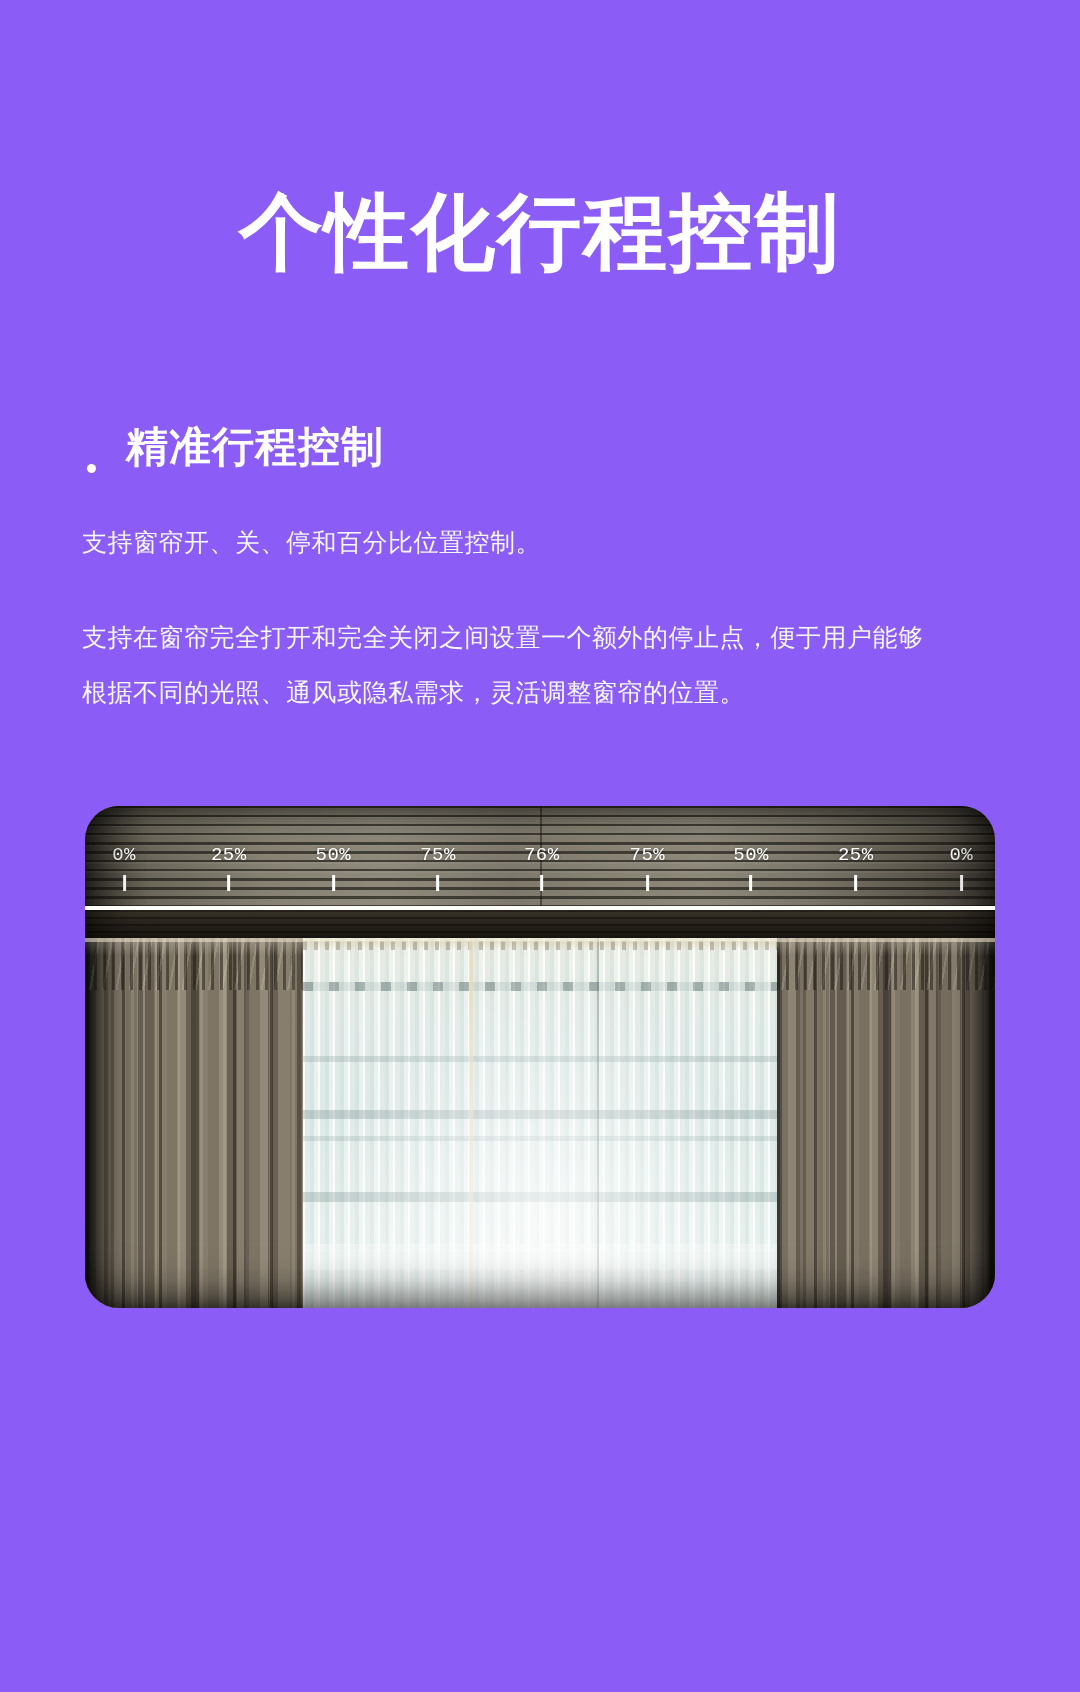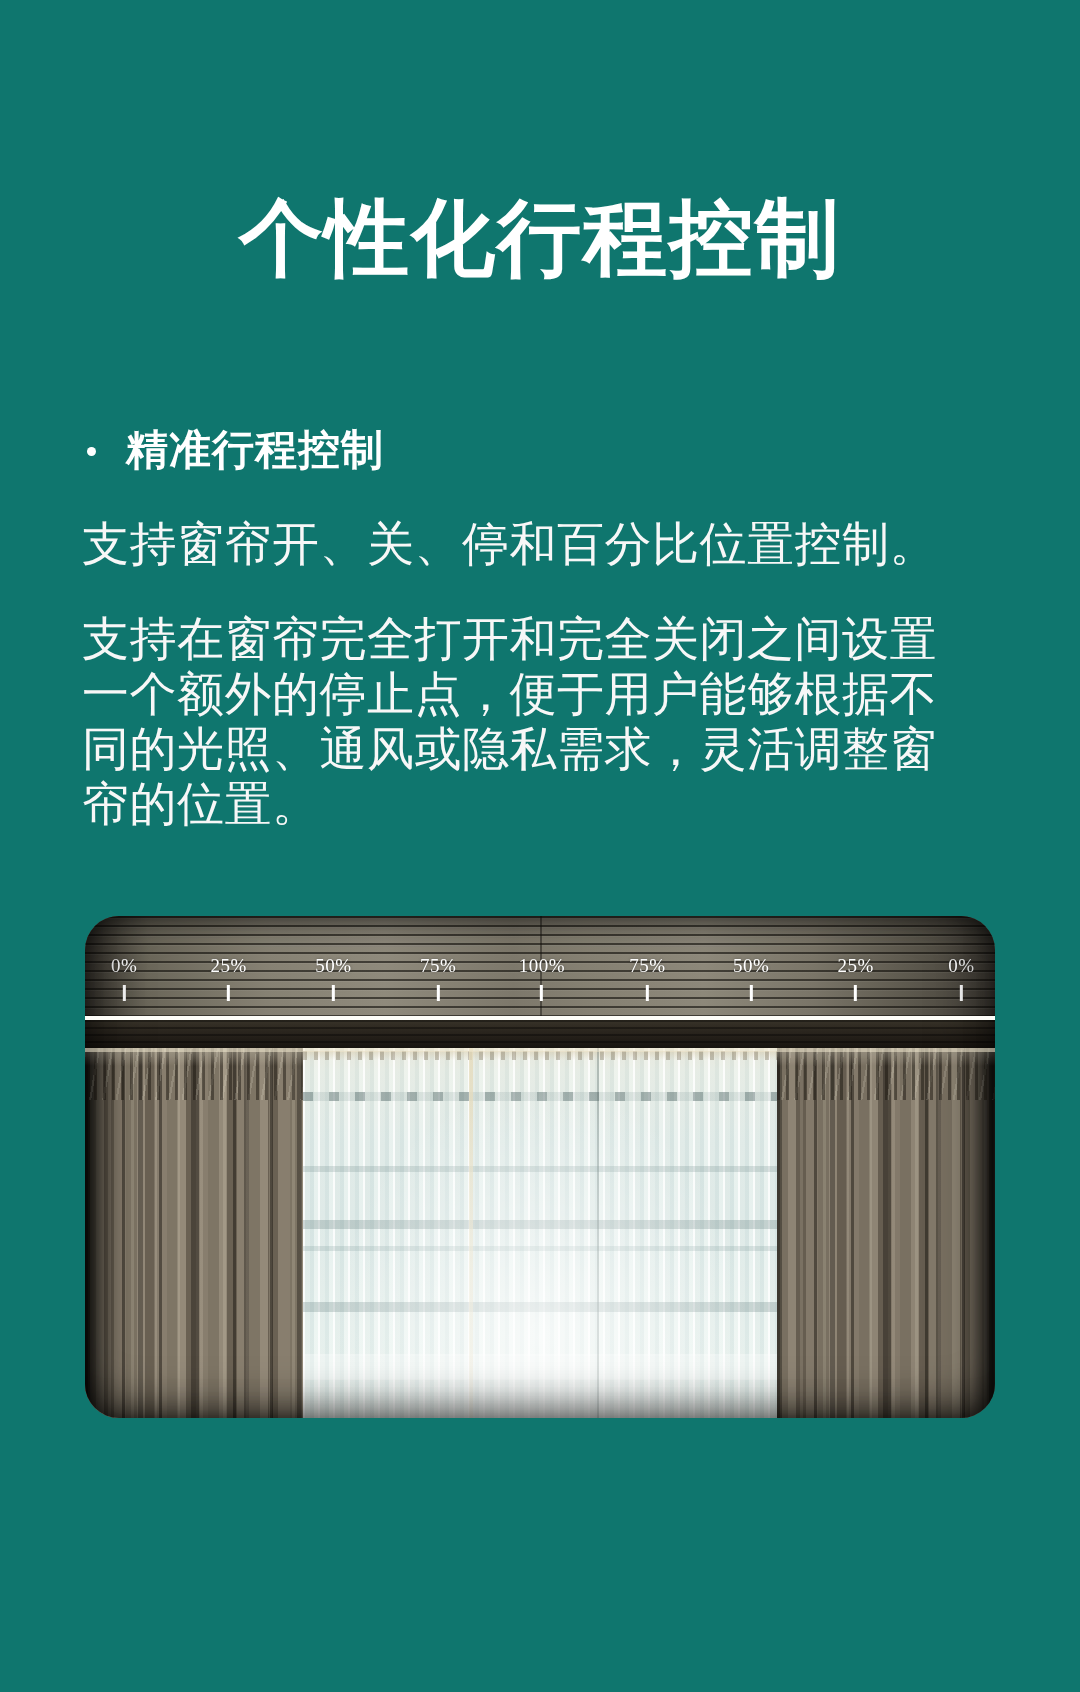--- a/index.html
+++ b/index.html
@@ -1,50 +1,50 @@
 <!DOCTYPE html>
 <html><head>
 <meta charset="utf-8">
 <style>
   * { margin:0; padding:0; box-sizing:border-box; }
   html,body { background:#000; }
   .page {
     position:relative;
     width:1080px; height:1692px;
-    background:#0f766e;
+    background:#8b5cf6;
     overflow:hidden;
-    font-family:Liberation Serif, serif;
+    font-family:Liberation Mono, monospace;
     color:#fff;
   }
   
   .title {
     padding-top:195px;
     text-align:center;
     font-size:84px;
     font-weight:700;
     line-height:1.05;
     letter-spacing:2px;
     color:#fff;
   }
   
   .content { padding:0 82px; }
-  .heading-row { display:flex; align-items:center; }
+  .heading-row { display:flex; align-items:flex-end; }
   .heading-row.first { margin-top:144px; }
   .heading-row.second { margin-top:90px; }
   .bullet-dot {
     width:9px; height:9px; border-radius:50%;
     background:#fff; flex:0 0 auto;
     margin:2px 30px 0 5px;
   }
   .section-heading {
     font-size:42px; font-weight:700; line-height:1.1; color:#fff;
     letter-spacing:1px;
   }
   .section-body {
-    font-size:47px; font-weight:400; color:#f7f7f7;
+    font-size:25px; font-weight:400; color:#f7f7f7;
     line-height:55px; max-width:856px; letter-spacing:0.5px;
   }
   .section-body.one { margin-top:44px; }
   .section-body.two { margin-top:40px; }
   
   .photo {
     position:relative;
     width:910px; height:502px;
     margin:84px auto 0;
     border-radius:34px;
@@ -207,21 +207,21 @@
         </div>
         <div class="scale-cell">
           <span class="scale-label">50%</span>
           <span class="scale-tick"></span>
         </div>
         <div class="scale-cell">
           <span class="scale-label">75%</span>
           <span class="scale-tick"></span>
         </div>
         <div class="scale-cell">
-          <span class="scale-label">100%</span>
+          <span class="scale-label">76%</span>
           <span class="scale-tick"></span>
         </div>
         <div class="scale-cell">
           <span class="scale-label">75%</span>
           <span class="scale-tick"></span>
         </div>
         <div class="scale-cell">
           <span class="scale-label">50%</span>
           <span class="scale-tick"></span>
         </div>

